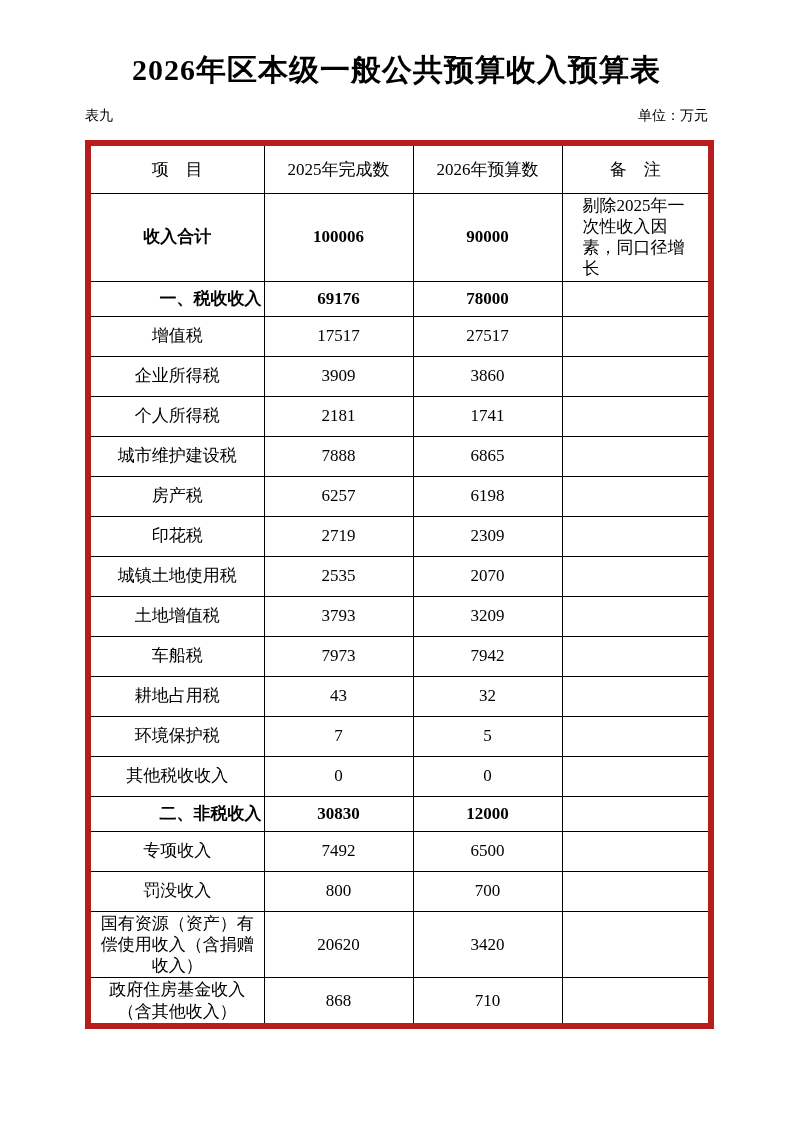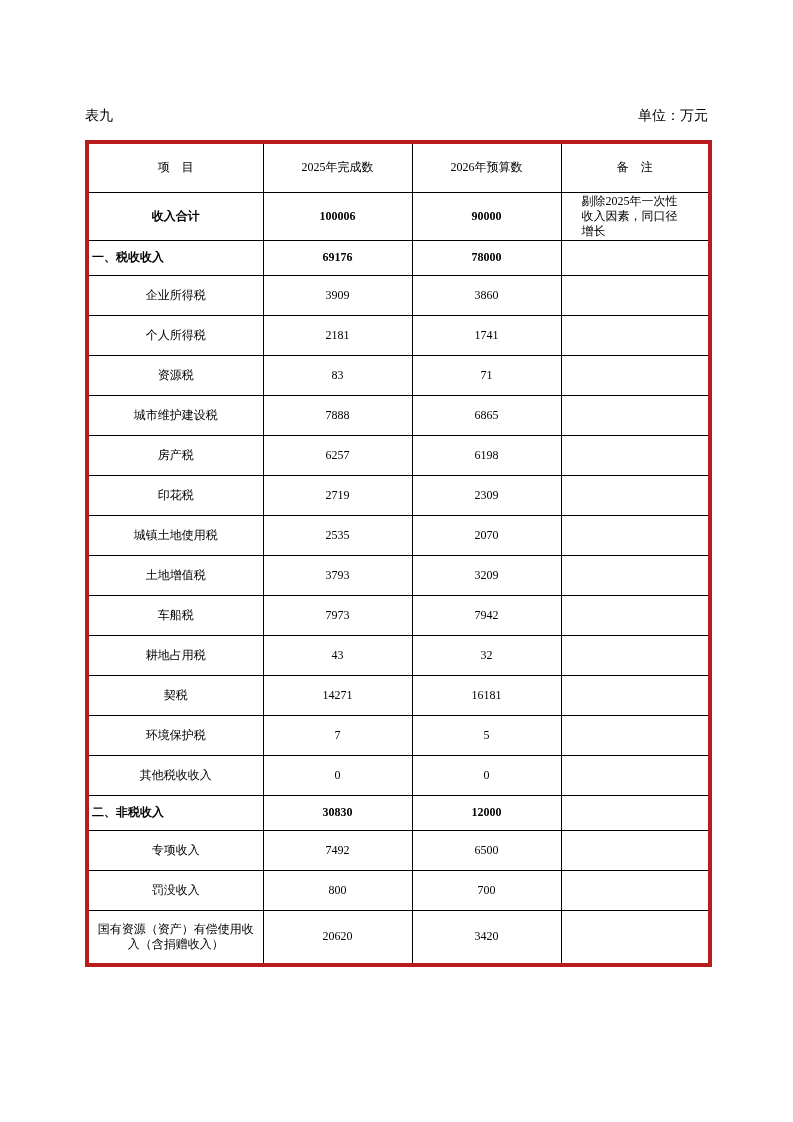--- a/index.html
+++ b/index.html
@@ -29,22 +29,22 @@
     align-items: flex-end;
     font-size: 14px;
   }
 
   table.budget {
     position: absolute;
     top: 140px; left: 85px;
     width: 623px;
     border-collapse: collapse;
     table-layout: fixed;
-    border: 4px solid #b91c1c;
-    font-size: 12px;
+    border: 6px solid #b91c1c;
+    font-size: 17px;
   }
   table.budget col.c-item   { width: 176px; }
   table.budget col.c-num    { width: 149px; }
   table.budget col.c-remark { width: 149px; }
 
   table.budget th, table.budget td {
     border: 1.5px solid #000;
     text-align: center;
     vertical-align: middle;
     font-weight: normal;
@@ -59,33 +59,34 @@
   tr.row-normal  { height: 40px; }
   tr.row-wrap    { height: 45px; }
 
   tr.row-total td, tr.row-section td { font-weight: bold; }
   tr.row-total td.col-remark {
     font-weight: normal;
     text-align: left;
     padding: 1px 20px;
   }
   tr.row-section td.col-item {
-    text-align: left;
+    text-align: right;
     padding-left: 3px;
   }
   tr.row-wrap td.col-item {
-    padding: 11px 3px;
+    padding: 1px 3px;
   }
   td.col-remark { text-align: left; }
 </style>
 </head>
 <body>
 
 <div class="doc">
 
+  <div class="doc-title">2026年区本级一般公共预算收入预算表</div>
 
   <div class="meta-row">
     <span>表九</span>
     <span>单位：万元</span>
   </div>
 
   <table class="budget">
     <colgroup>
       <col class="c-item">
       <col class="c-num">
@@ -107,38 +108,38 @@
           <td class="col-num">90000</td>
           <td class="col-remark">剔除2025年一次性收入因素，同口径增长</td>
         </tr>
         <tr class="row-section">
           <td class="col-item">一、税收收入</td>
           <td class="col-num">69176</td>
           <td class="col-num">78000</td>
           <td class="col-remark"></td>
         </tr>
         <tr class="row-normal">
+          <td class="col-item">增值税</td>
+          <td class="col-num">17517</td>
+          <td class="col-num">27517</td>
+          <td class="col-remark"></td>
+        </tr>
+        <tr class="row-normal">
           <td class="col-item">企业所得税</td>
           <td class="col-num">3909</td>
           <td class="col-num">3860</td>
           <td class="col-remark"></td>
         </tr>
         <tr class="row-normal">
           <td class="col-item">个人所得税</td>
           <td class="col-num">2181</td>
           <td class="col-num">1741</td>
           <td class="col-remark"></td>
         </tr>
         <tr class="row-normal">
-          <td class="col-item">资源税</td>
-          <td class="col-num">83</td>
-          <td class="col-num">71</td>
-          <td class="col-remark"></td>
-        </tr>
-        <tr class="row-normal">
           <td class="col-item">城市维护建设税</td>
           <td class="col-num">7888</td>
           <td class="col-num">6865</td>
           <td class="col-remark"></td>
         </tr>
         <tr class="row-normal">
           <td class="col-item">房产税</td>
           <td class="col-num">6257</td>
           <td class="col-num">6198</td>
           <td class="col-remark"></td>
@@ -164,26 +165,20 @@
         <tr class="row-normal">
           <td class="col-item">车船税</td>
           <td class="col-num">7973</td>
           <td class="col-num">7942</td>
           <td class="col-remark"></td>
         </tr>
         <tr class="row-normal">
           <td class="col-item">耕地占用税</td>
           <td class="col-num">43</td>
           <td class="col-num">32</td>
-          <td class="col-remark"></td>
-        </tr>
-        <tr class="row-normal">
-          <td class="col-item">契税</td>
-          <td class="col-num">14271</td>
-          <td class="col-num">16181</td>
           <td class="col-remark"></td>
         </tr>
         <tr class="row-normal">
           <td class="col-item">环境保护税</td>
           <td class="col-num">7</td>
           <td class="col-num">5</td>
           <td class="col-remark"></td>
         </tr>
         <tr class="row-normal">
           <td class="col-item">其他税收收入</td>
@@ -208,16 +203,22 @@
           <td class="col-num">800</td>
           <td class="col-num">700</td>
           <td class="col-remark"></td>
         </tr>
         <tr class="row-wrap">
           <td class="col-item">国有资源（资产）有偿使用收入（含捐赠收入）</td>
           <td class="col-num">20620</td>
           <td class="col-num">3420</td>
           <td class="col-remark"></td>
         </tr>
+        <tr class="row-wrap">
+          <td class="col-item">政府住房基金收入（含其他收入）</td>
+          <td class="col-num">868</td>
+          <td class="col-num">710</td>
+          <td class="col-remark"></td>
+        </tr>
       </tbody>
   </table>
 
 </div>
 
 </body></html>

